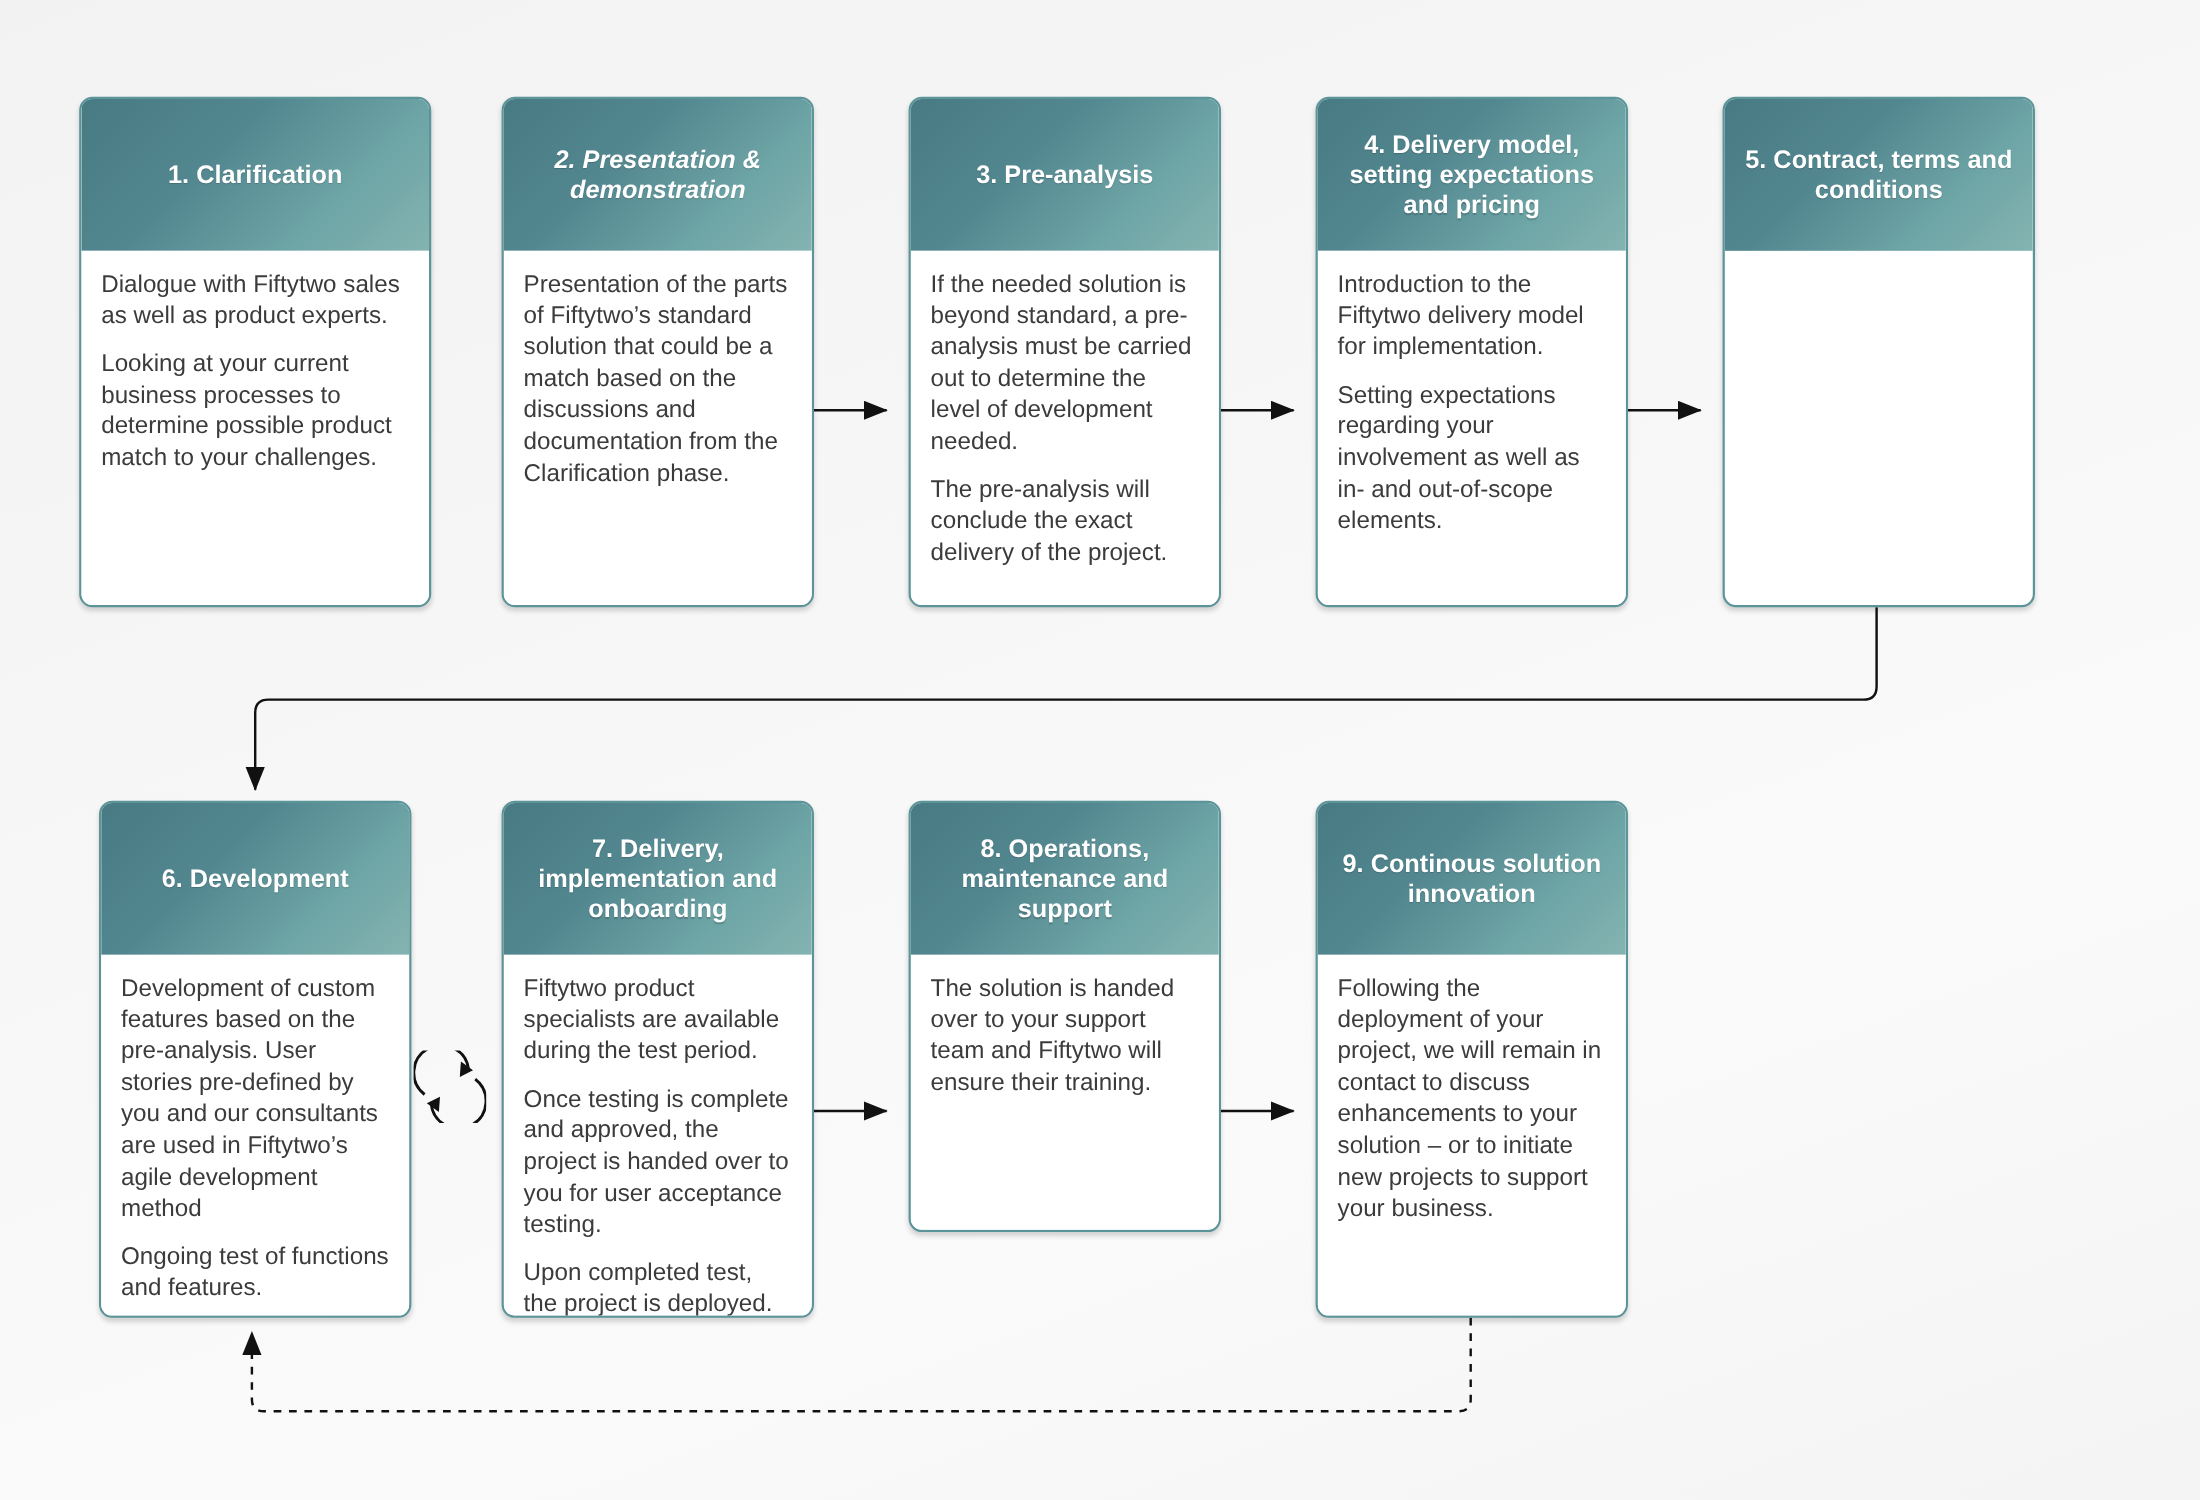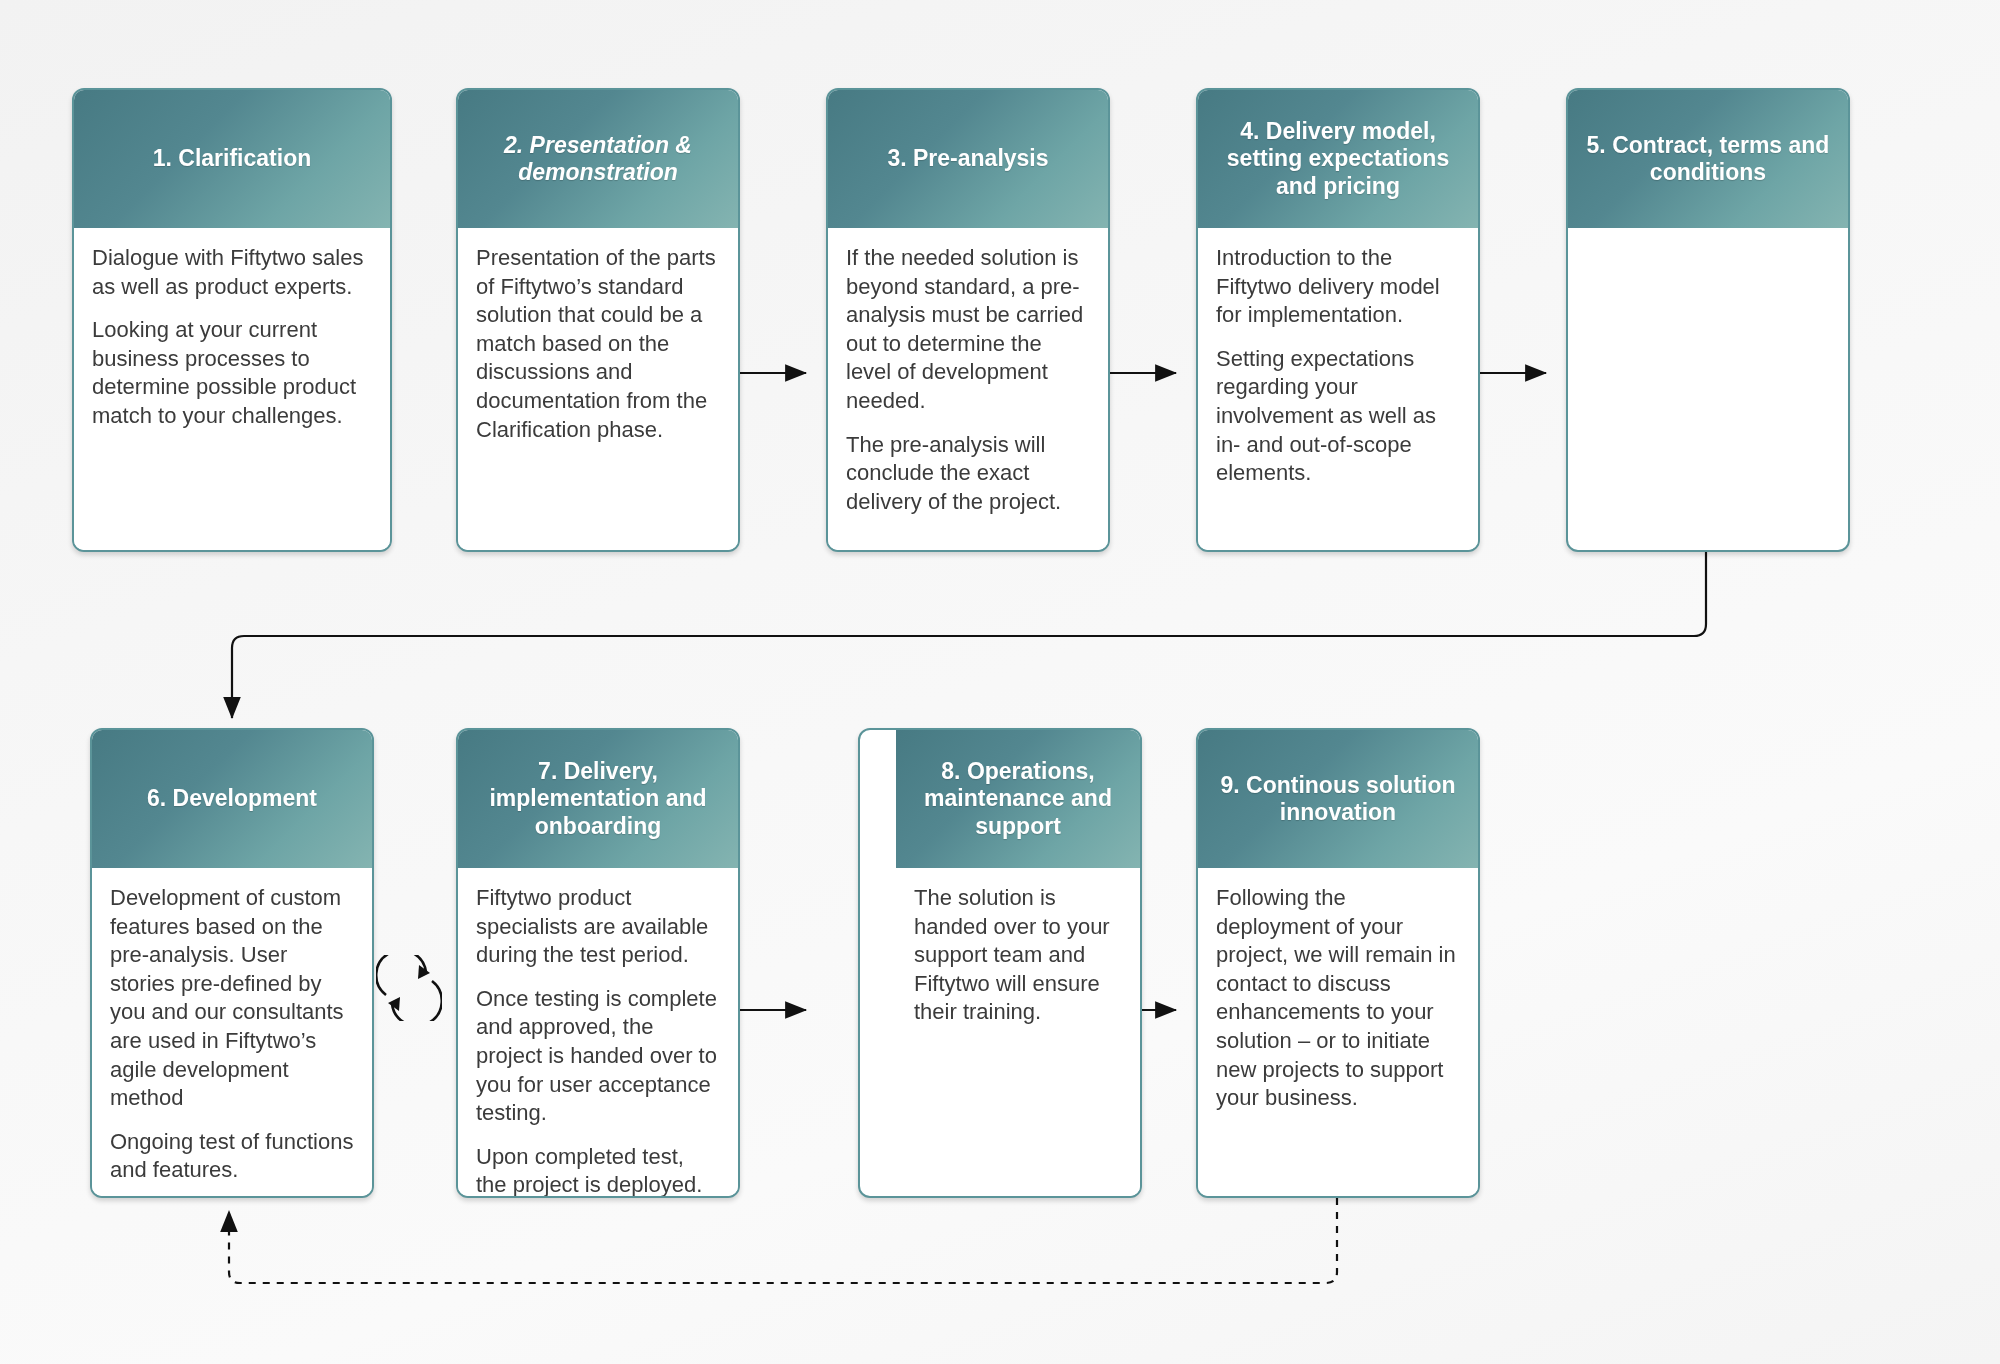--- a/index.html
+++ b/index.html
@@ -146,21 +146,21 @@
 
   <div class="card" style="left:456px; top:728px; width:284px; height:470px;">
     <div class="card-header" style="height:138px;">7. Delivery, implementation and onboarding</div>
     <div class="card-body">
       <p>Fiftytwo product specialists are available during the test period.</p>
       <p>Once testing is complete and approved, the project is handed over to you for user acceptance testing.</p>
       <p>Upon completed test, the project is deployed.</p>
     </div>
   </div>
 
-  <div class="card" style="left:858px; top:728px; width:284px; height:470px;padding-left:36px;">
+  <div class="card" style="left:826px; top:728px; width:284px; height:392px;">
     <div class="card-header" style="height:138px;">8. Operations, maintenance and support</div>
     <div class="card-body">
       <p>The solution is handed over to your support team and Fiftytwo will ensure their training.</p>
     </div>
   </div>
 
   <div class="card" style="left:1196px; top:728px; width:284px; height:470px;">
     <div class="card-header" style="height:138px;">9. Continous solution innovation</div>
     <div class="card-body">
       <p>Following the deployment of your project, we will remain in contact to discuss enhancements to your solution – or to initiate new projects to support your business.</p>

